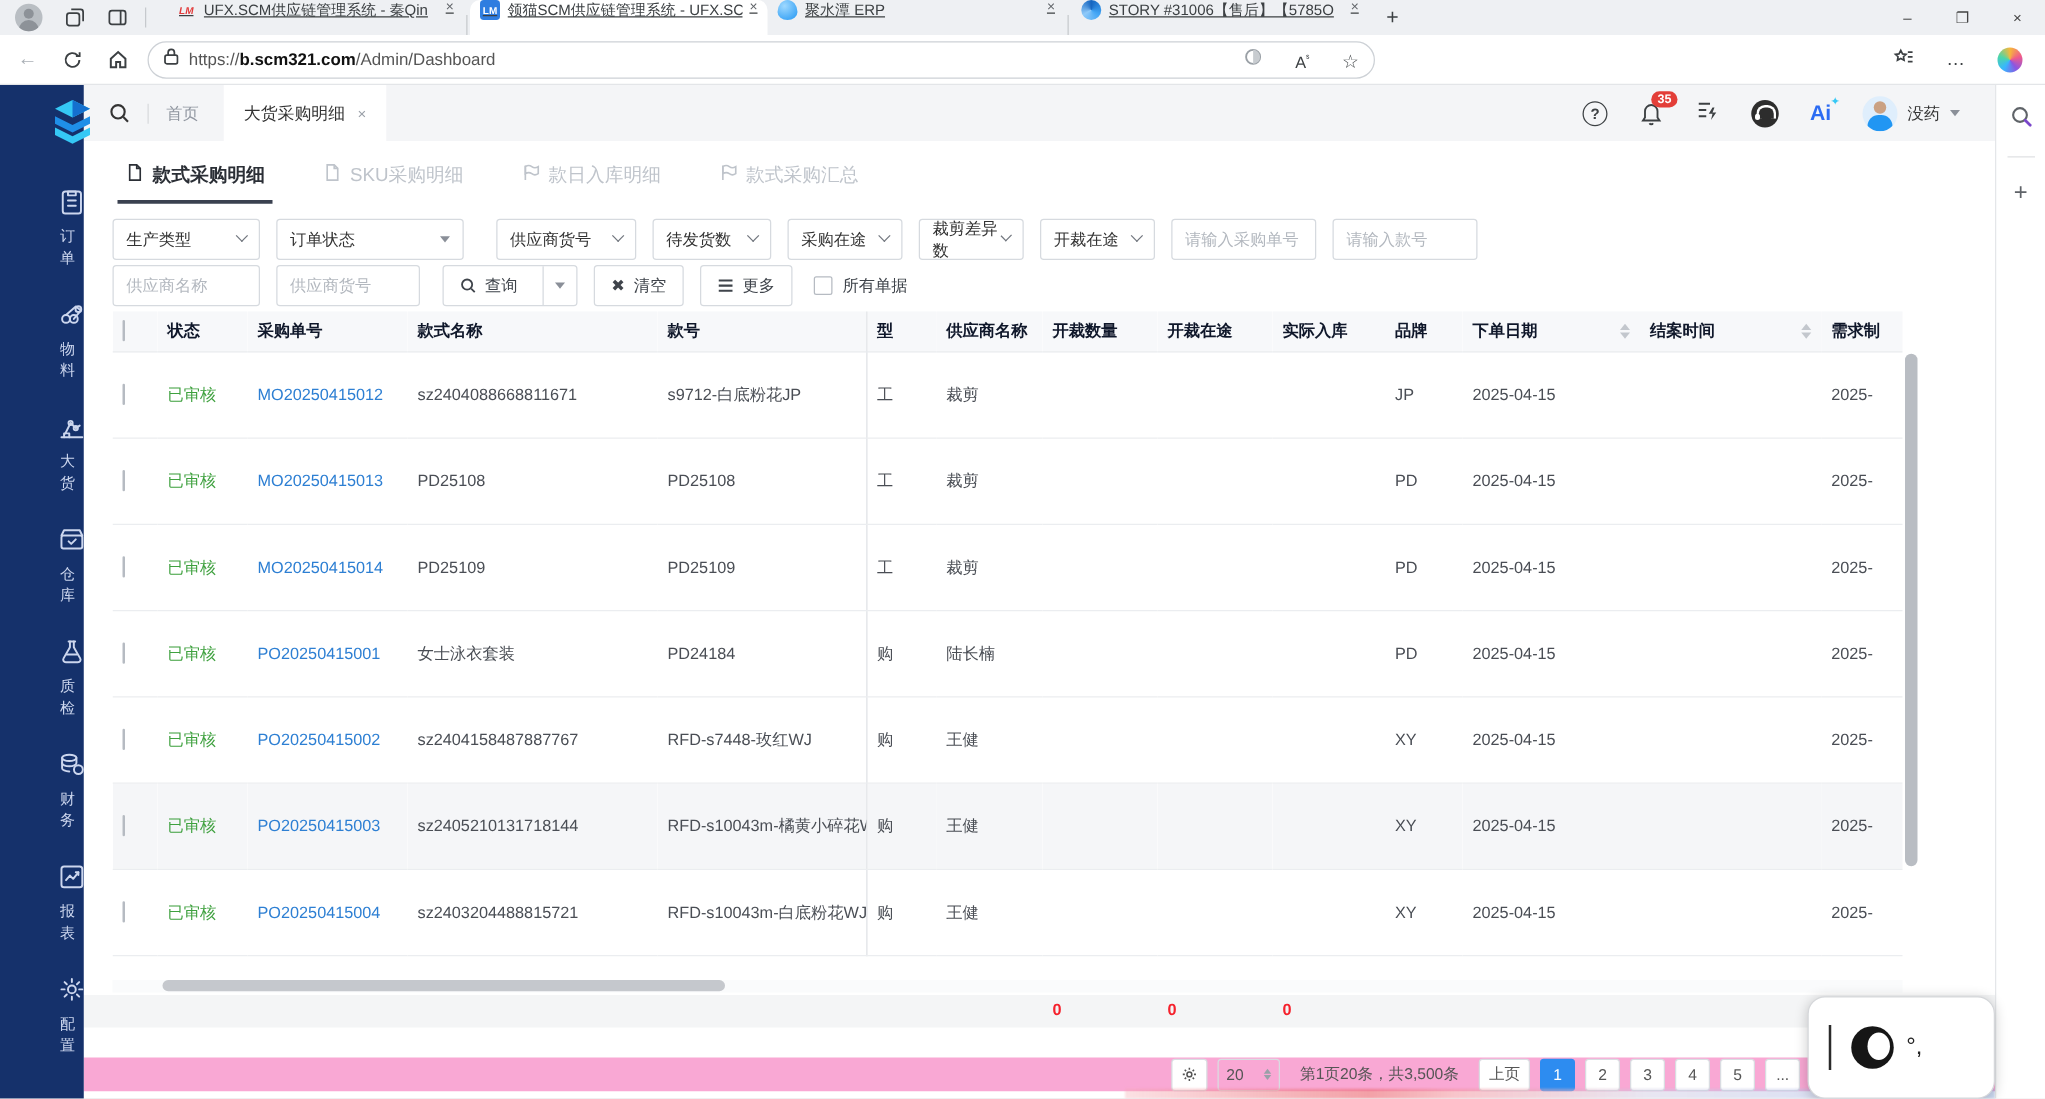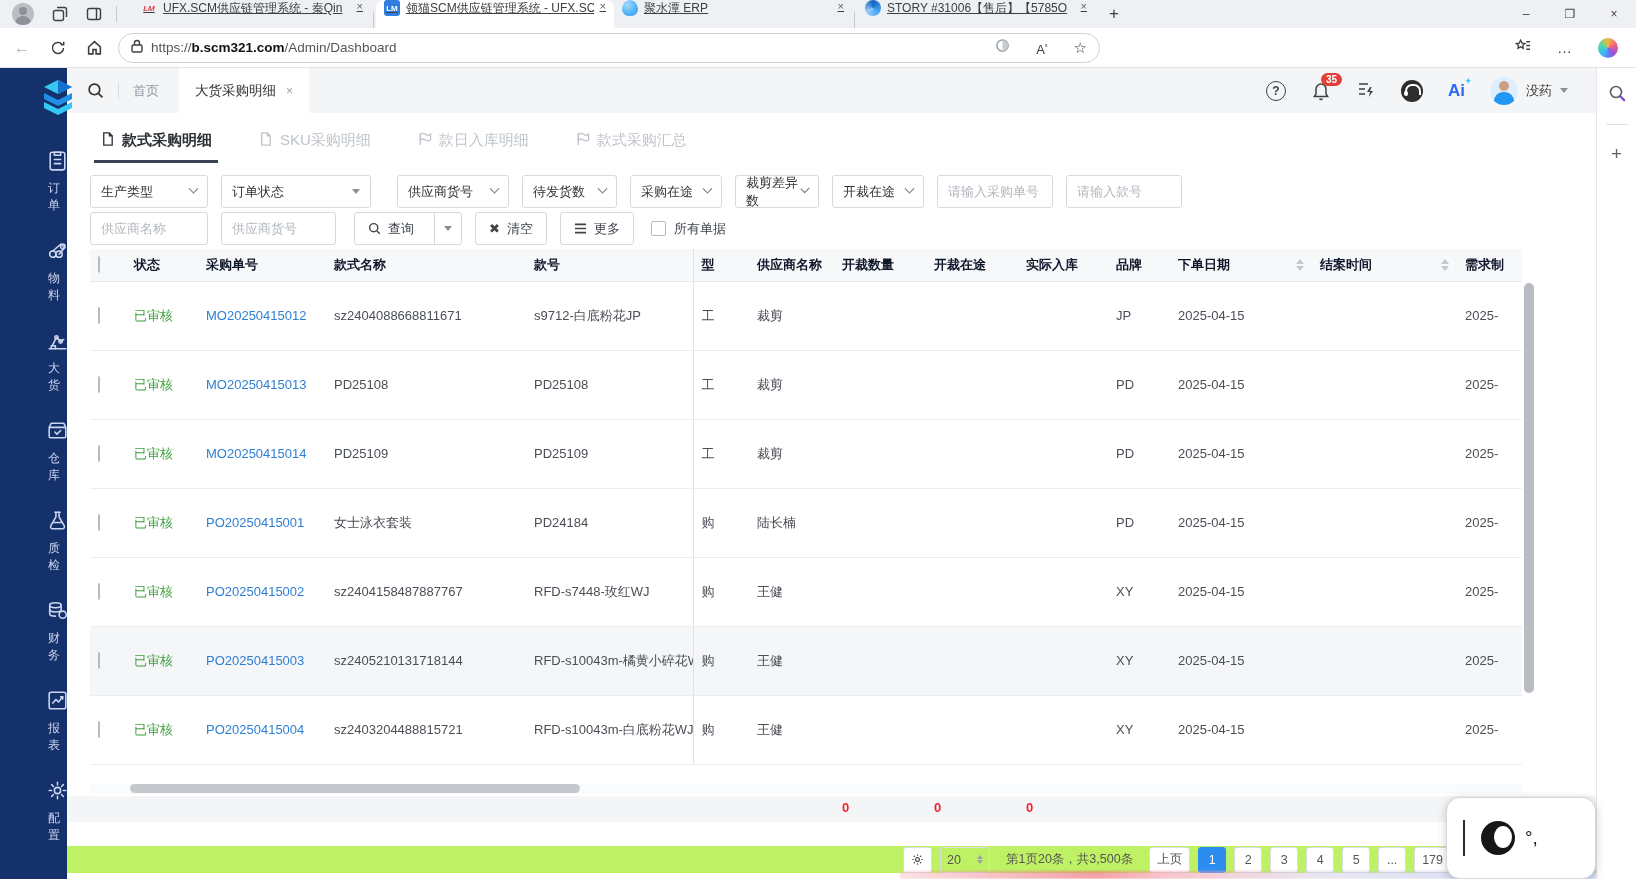--- a/index.html
+++ b/index.html
@@ -151,22 +151,22 @@
 
   .vscroll { position:absolute; left:1524px; top:283px; width:10px; height:481px; z-index:2; }
   .vthumb { width:10px; height:410px; background:#b9bdc3; border-radius:5px; }
   .hscroll { position:absolute; left:90px; top:784px; width:1432px; height:10px; background:#fafbfc; }
   .hthumb { position:absolute; left:40px; top:0; width:450px; height:9px; background:#c5c8cd; border-radius:5px; }
 
   .summary { position:absolute; left:67px; top:796px; right:40px; height:26px; background:#f4f5f6; }
   .sumzero { position:absolute; top:4px; font-size:13px; font-weight:bold; color:var(--summary_red,#f5222d); }
 
   
-  .pager { position:absolute; left:67px; top:846px; right:40px; height:27px; background:#bef264;
-           display:flex; align-items:center; justify-content:flex-end; padding-right:96px; gap:8px;
+  .pager { position:absolute; left:67px; top:846px; right:40px; height:27px; background:#f9a8d4;
+           display:flex; align-items:center; justify-content:flex-end; padding-right:62px; gap:8px;
            font-size:12.5px; color:#555; }
   .pbtn { min-width:28px; height:26px; border:1px solid #d9dce1; border-radius:3px; background:#fff;
           display:flex; align-items:center; justify-content:center; padding:0 7px; color:#555; }
   .pbtn.active { background:var(--accent,#2d8cf0); border-color:var(--accent,#2d8cf0); color:#fff; }
   .psel { width:50px; height:26px; border:1px solid #d9dce1; border-radius:3px; display:flex;
           align-items:center; justify-content:space-between; padding:0 6px; }
   .updown { display:flex; flex-direction:column; gap:1px; }
   .updown i { width:0; height:0; border-left:3.5px solid transparent; border-right:3.5px solid transparent; }
   .updown .u { border-bottom:4px solid #9aa0a8; }
   .updown .d { border-top:4px solid #9aa0a8; }

